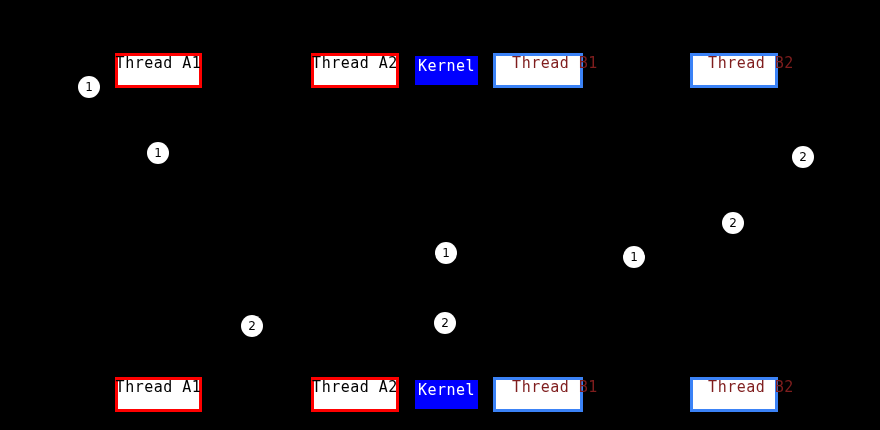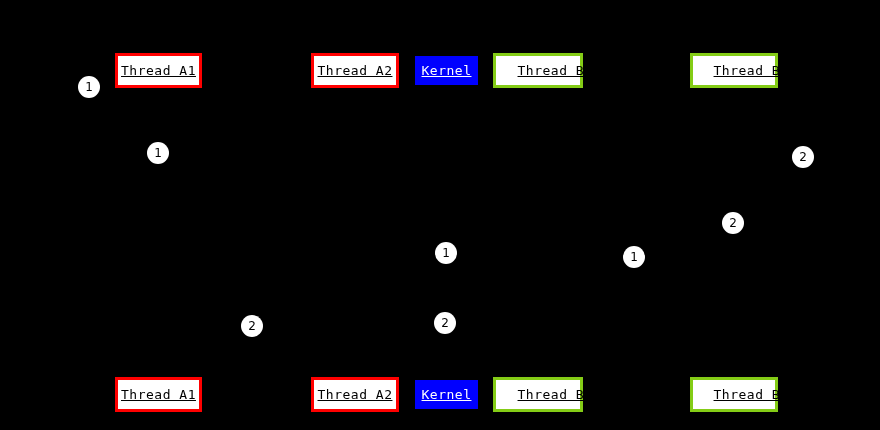--- a/index.html
+++ b/index.html
@@ -23,38 +23,37 @@
     width: 880px;
     height: 430px;
     background: #000000;
   }
 
   
   .participant {
     position: absolute;
     box-sizing: border-box;
     display: flex;
-    align-items: center;
+    align-items: flex-start;
     justify-content: center;
-    font-size: 13px;
+    font-size: 15px;
     letter-spacing: 0.5px;
     line-height: 1;
     white-space: nowrap;
     user-select: none;
-    text-decoration: underline;
   }
   .participant.thread-a {
     background: #ffffff;
     border: 3px solid #ff0000;
     color: #000000;
   }
   .participant.thread-b {
     background: #ffffff;
-    border: 3px solid #84cc16;
-    color: #000000;
+    border: 3px solid #3b82f6;
+    color: #7f1d1d;
     padding-left: 34px;
   }
   .participant.kernel {
     background: #0000ff;
     border: 3px solid #0000ff;
     color: #ffffff;
   }
 
   
   .lifeline {

